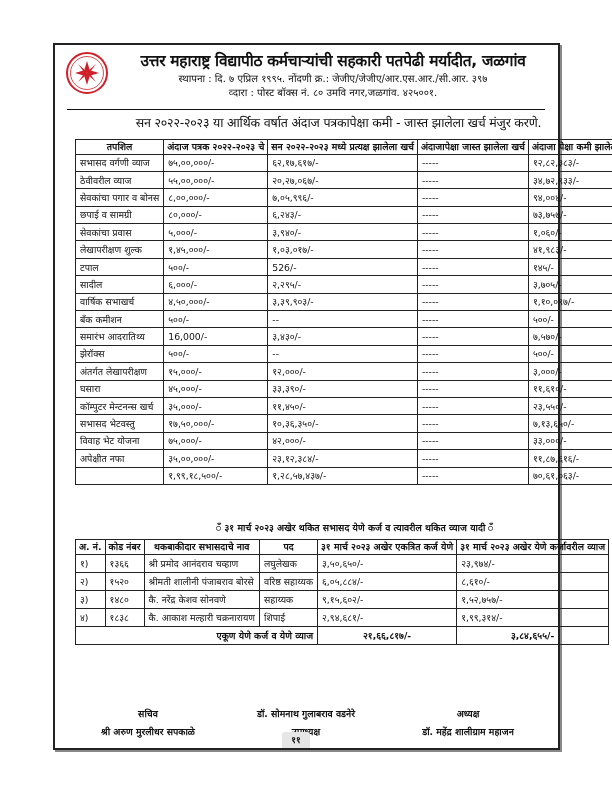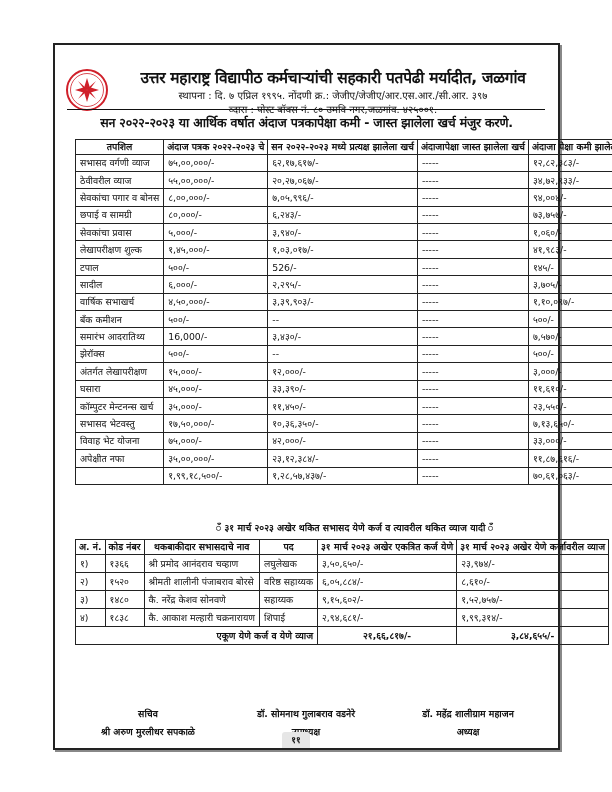--- a/index.html
+++ b/index.html
@@ -1,29 +1,29 @@
 <!DOCTYPE html>
 <html><head>
 <meta charset="utf-8">
 <style>
   html, body { margin:0; padding:0; }
   body { width:612px; height:792px; background:#ffffff; position:relative; overflow:hidden;
          font-family:"DejaVu Sans", sans-serif; color:#111; }
   .frame { position:absolute; left:53px; top:43px; width:503px; height:703px;
            border:2px solid #222; box-shadow: 2px 2px 0 #888; background:#fff; }
-  .header { position:absolute; left:0; top:17px; width:420px; height:64px; }
+  .header { position:absolute; left:0; top:0; width:420px; height:64px; }
   .logo { position:absolute; left:10px; top:6px; width:44px; height:44px; }
   .org-name { position:absolute; left:58px; top:4px; width:440px; text-align:center;
               font-size:15.5px; font-weight:bold; letter-spacing:-0.3px; white-space:nowrap; }
   .org-line { position:absolute; left:58px; width:440px; text-align:center; font-size:10px; white-space:nowrap; }
   .org-line.l1 { top:26px; }
   .org-line.l2 { top:40px; }
   .hrule { position:absolute; left:12px; width:478px; top:64px; border-top:1.5px solid #111; }
   .title { position:absolute; left:0; width:503px; top:69px; text-align:center; font-size:12.5px;
-           font-weight:bold; white-space:nowrap; letter-spacing:-0.2px; }
+           font-weight:normal; white-space:nowrap; letter-spacing:-0.2px;padding-left:32px; }
   table { border-collapse:collapse; position:absolute; }
   td, th { border:1px solid #222; font-size:9.3px; padding:0 4px; white-space:nowrap; }
   th { font-weight:bold; text-align:center; line-height:11.5px; padding:1px 3px; }
   .t1 { left:20px; top:94px; width:463px; }
   .t1 td { height:16.4px; }
   .t1 .c0 { width:98px; }
   .t1 .c1 { width:76px; }
   .t1 .c2 { width:96px; }
   .t1 .c3 { width:74px; }
   .t1 .c4 { width:80px; }
@@ -267,18 +267,18 @@
 
   <div class="sig" style="left:18px">
     <div>सचिव</div>
     <div>श्री अरुण मुरलीधर सपकाळे</div>
   </div>
   <div class="sig" style="left:176px">
     <div>डॉ. सोमनाथ गुलाबराव वडनेरे</div>
     <div>उपाध्यक्ष</div>
   </div>
   <div class="sig" style="left:338px">
+    <div>अध्यक्ष</div>
     <div>डॉ. महेंद्र शालीग्राम महाजन</div>
-    <div>अध्यक्ष</div>
   </div>
 </div>
 
 <div class="page-no">११</div>
 
 </body></html>

